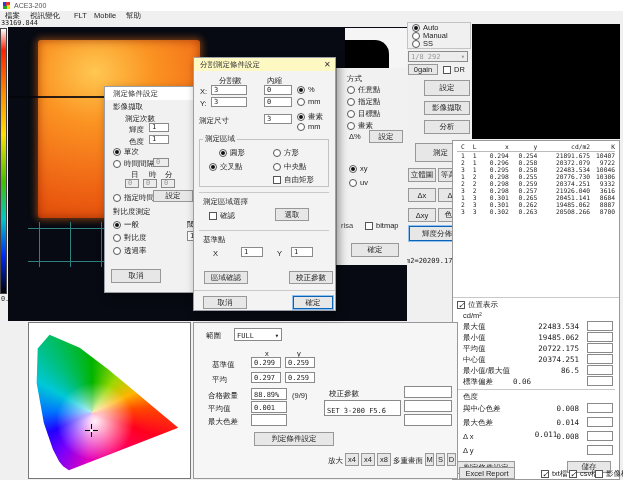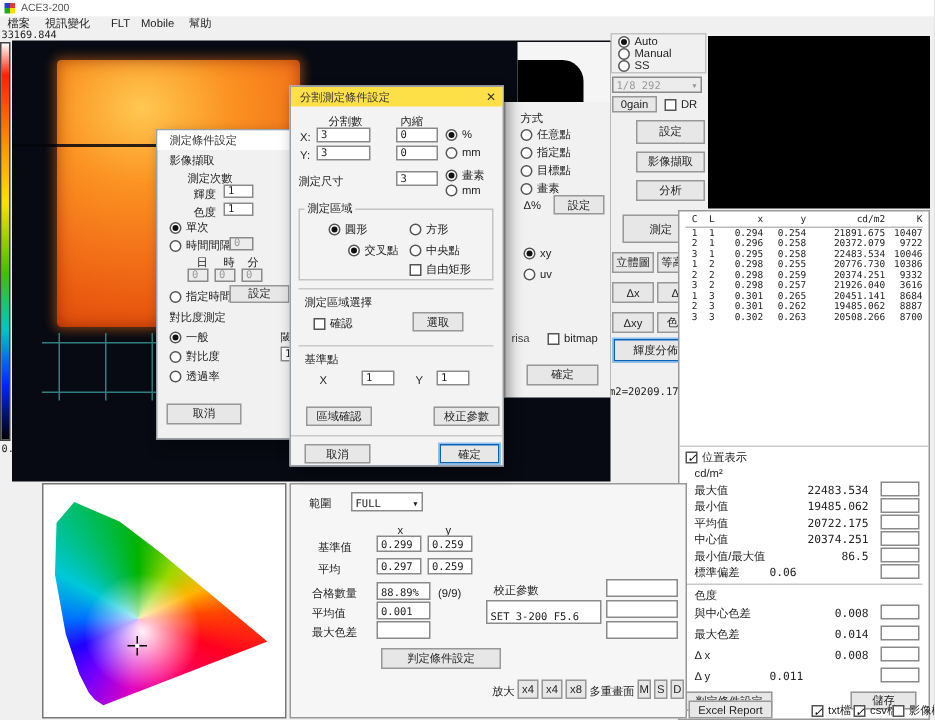--- a/index.html
+++ b/index.html
@@ -152,21 +152,21 @@
       </span>
     <div class="a inp num" style="left:82px;top:144px;width:18px;height:10px">10</div>
     <span class="a row" style="left:8px;top:159px">
         <i class="rd"></i>
         <span class="lbl">透過率</span>
       </span>
     <div class="a btn" style="left:6px;top:182px;width:50px;height:14px">取消</div>
   </div>
 
   <div class="a dlg" style="left:193px;top:57px;width:143px;height:254px;z-index:5;background:#f3f3f3">
-    <div class="a" style="left:0;top:0;width:141px;height:13px;background:#fde047">
+    <div class="a" style="left:0;top:0;width:141px;height:13px;background:#fef9c3">
       <span class="a lbl" style="left:6px;top:2px;color:#333">分割測定條件設定</span>
       <span class="a lbl" style="left:130px;top:2px;font-size:8px;color:#333">✕</span>
     </div>
     <span class="a lbl" style="left:25px;top:18px">分割數</span>
     <span class="a lbl" style="left:73px;top:18px">內縮</span>
     <span class="a lbl" style="left:6px;top:29px">X:</span>
     <div class="a inp num" style="left:17px;top:27px;width:36px;height:10px">3</div>
     <div class="a inp num" style="left:70px;top:27px;width:28px;height:10px">0</div>
     <span class="a row" style="left:103px;top:27px">
         <i class="rd on"></i>
@@ -192,21 +192,21 @@
     <div class="a grp" style="left:5px;top:81px;width:130px;height:48px"></div>
     <span class="grplab a lbl" style="left:9px;top:77px">測定區域</span>
     <span class="a row" style="left:25px;top:90px">
         <i class="rd on"></i>
         <span class="lbl">圓形</span>
       </span>
     <span class="a row" style="left:79px;top:90px">
         <i class="rd"></i>
         <span class="lbl">方形</span>
       </span>
-    <span class="a row" style="left:38px;top:104px">
+    <span class="a row" style="left:15px;top:104px">
         <i class="rd on"></i>
         <span class="lbl">交叉點</span>
       </span>
     <span class="a row" style="left:79px;top:104px">
         <i class="rd"></i>
         <span class="lbl">中央點</span>
       </span>
     <span class="a row" style="left:79px;top:117px">
         <i class="cb"></i>
         <span class="lbl">自由矩形</span>
@@ -382,21 +382,21 @@
     <span class="a statlab" style="left:10px;top:262px">與中心色差</span>
       <span class="a statlab mono" style="left:60px;top:262px;width:66px;text-align:right">0.008</span>
       <div class="a inp" style="left:134px;top:262px;width:26px;height:10px"></div>
     <span class="a statlab" style="left:10px;top:276px">最大色差</span>
       <span class="a statlab mono" style="left:60px;top:276px;width:66px;text-align:right">0.014</span>
       <div class="a inp" style="left:134px;top:276px;width:26px;height:10px"></div>
     <span class="a statlab" style="left:10px;top:290px">Δ x</span>
       <span class="a statlab mono" style="left:60px;top:290px;width:66px;text-align:right">0.008</span>
       <div class="a inp" style="left:134px;top:290px;width:26px;height:10px"></div>
     <span class="a statlab" style="left:10px;top:304px">Δ y</span>
-      <span class="a statlab mono" style="left:60px;top:304px;width:66px;text-align:left">0.011</span>
+      <span class="a statlab mono" style="left:60px;top:288px;width:66px;text-align:center">0.011</span>
       <div class="a inp" style="left:134px;top:304px;width:26px;height:10px"></div>
     <div class="a btn" style="left:4px;top:310px;width:58px;height:13px;margin-top:10px">判定條件設定</div>
     <div class="a btn" style="left:114px;top:320px;width:44px;height:12px">儲存</div>
     <div class="a btn" style="left:6px;top:326px;width:56px;height:12px">Excel Report</div>
     <span class="a row" style="left:88px;top:328px">
         <i class="cb">✓</i>
         <span class="lbl">txt檔</span>
       </span>
     <span class="a row" style="left:116px;top:328px">
         <i class="cb">✓</i>

